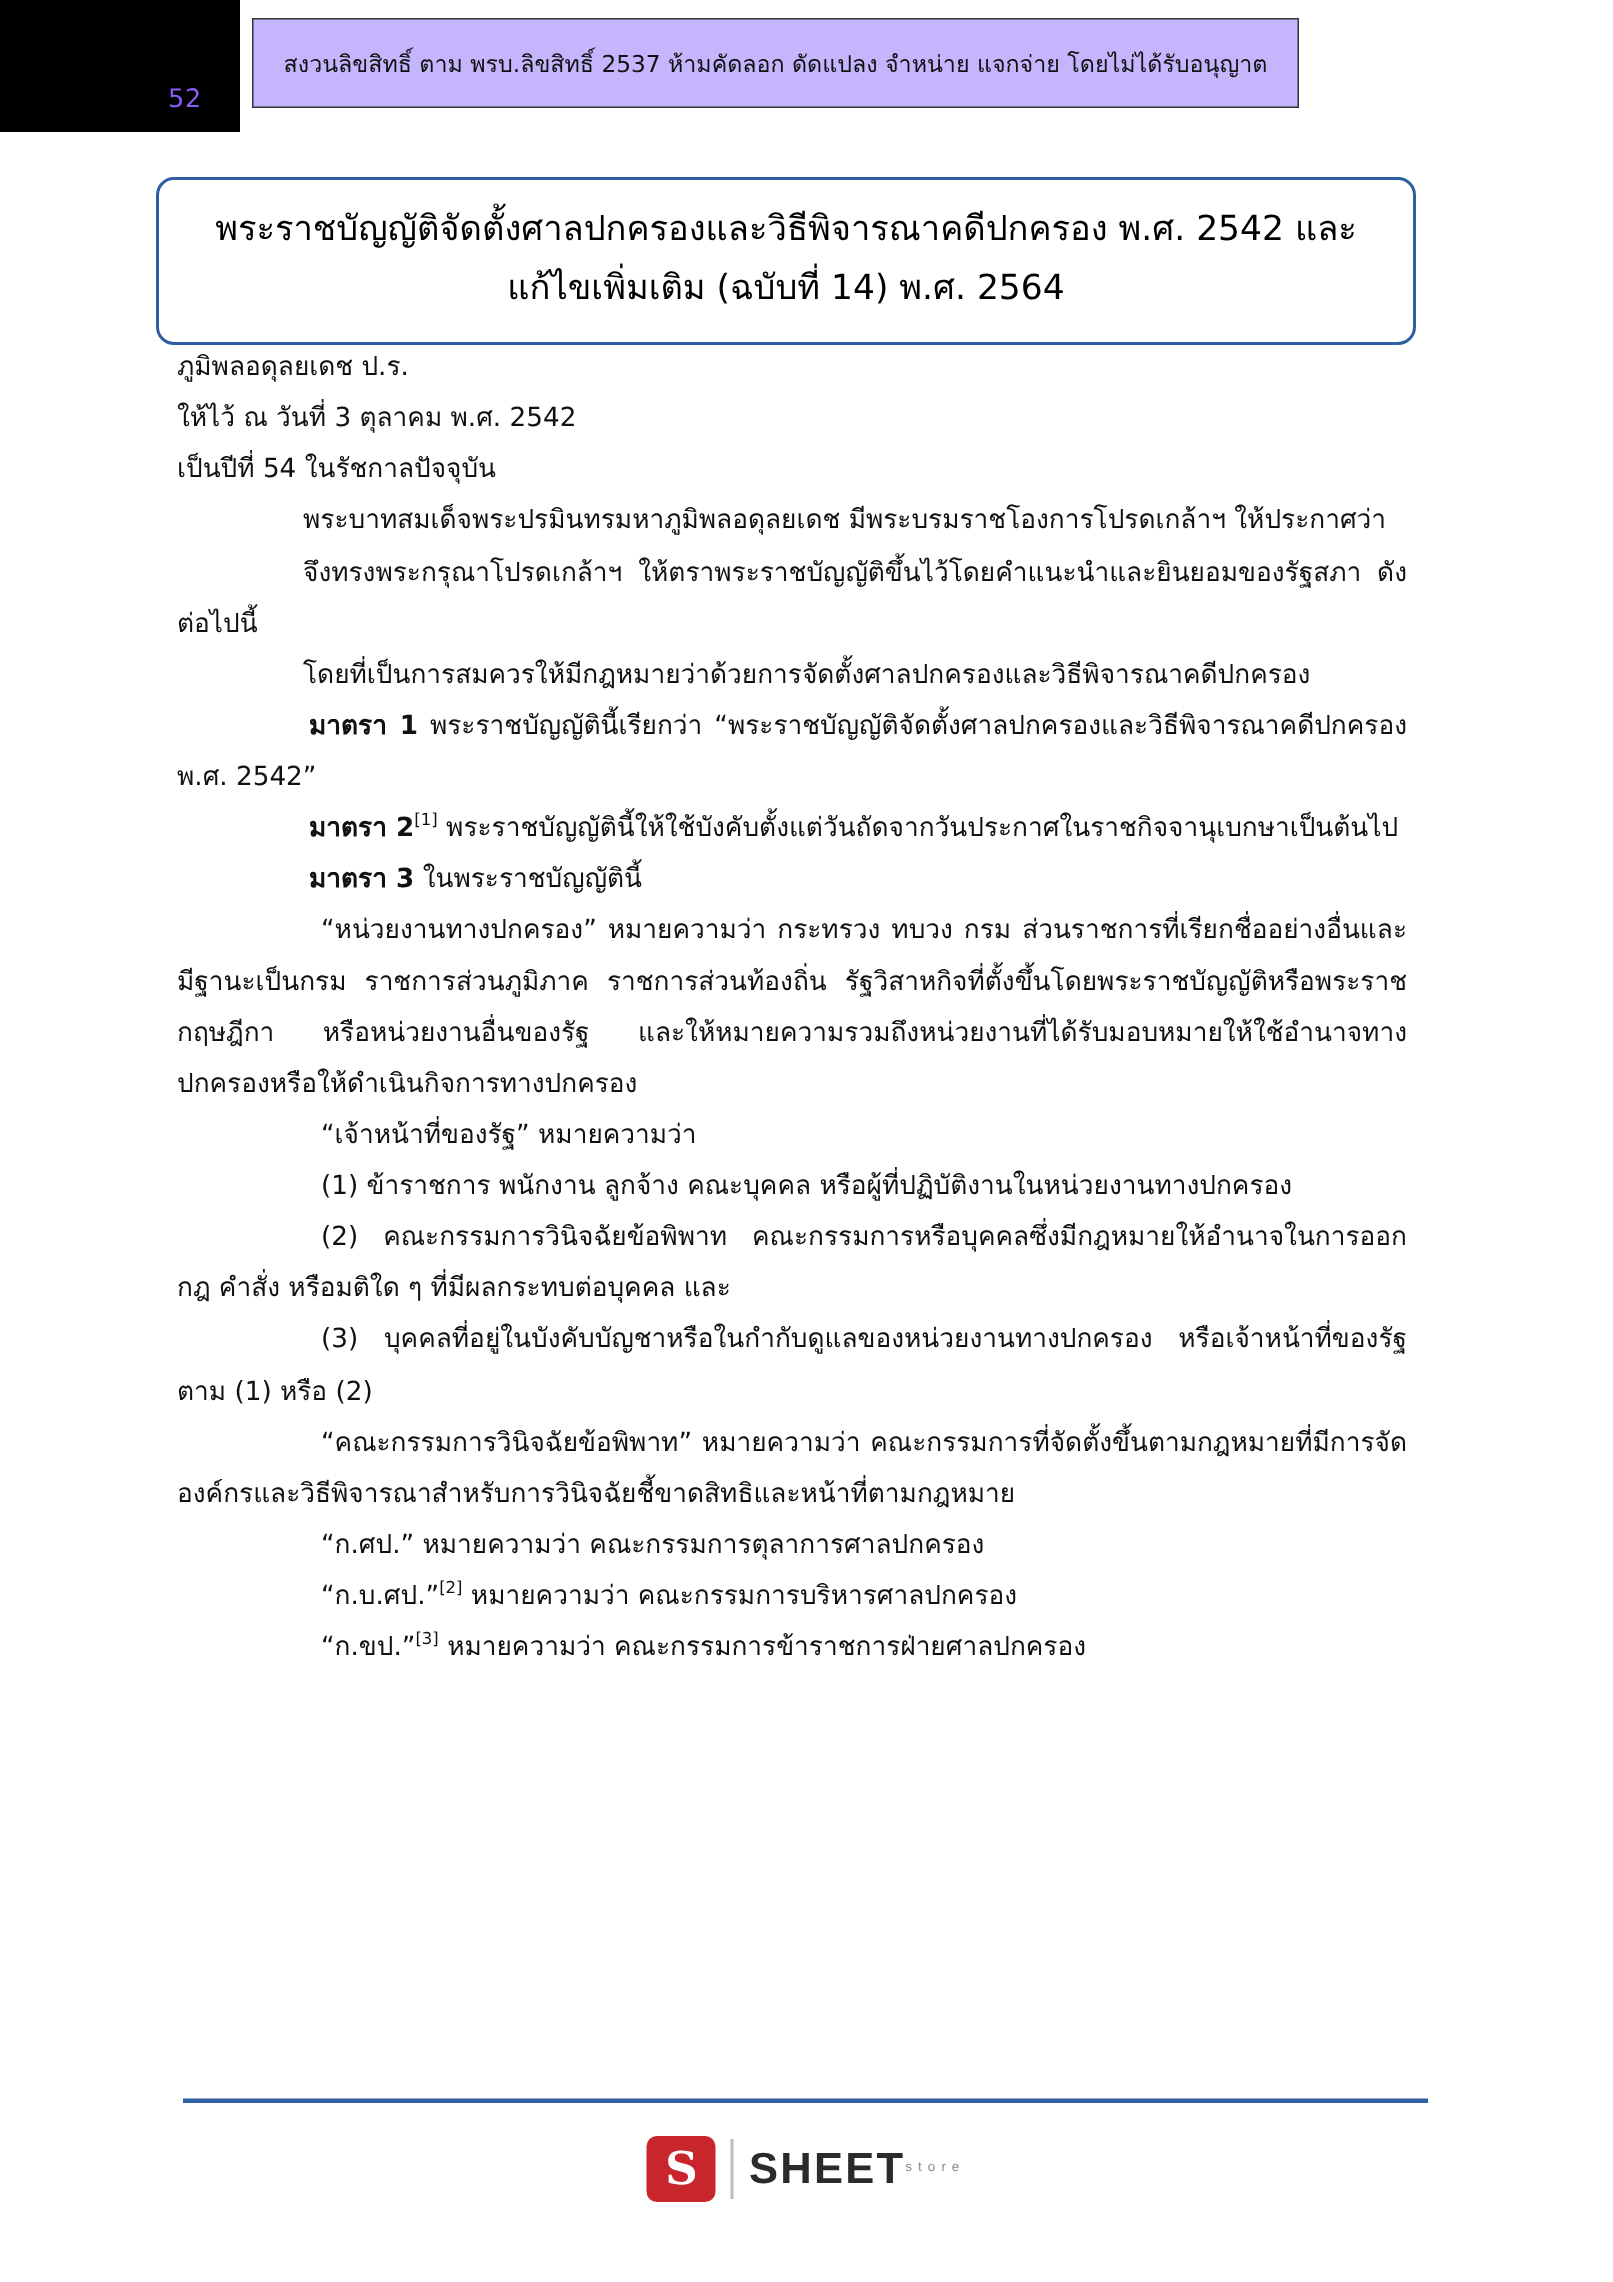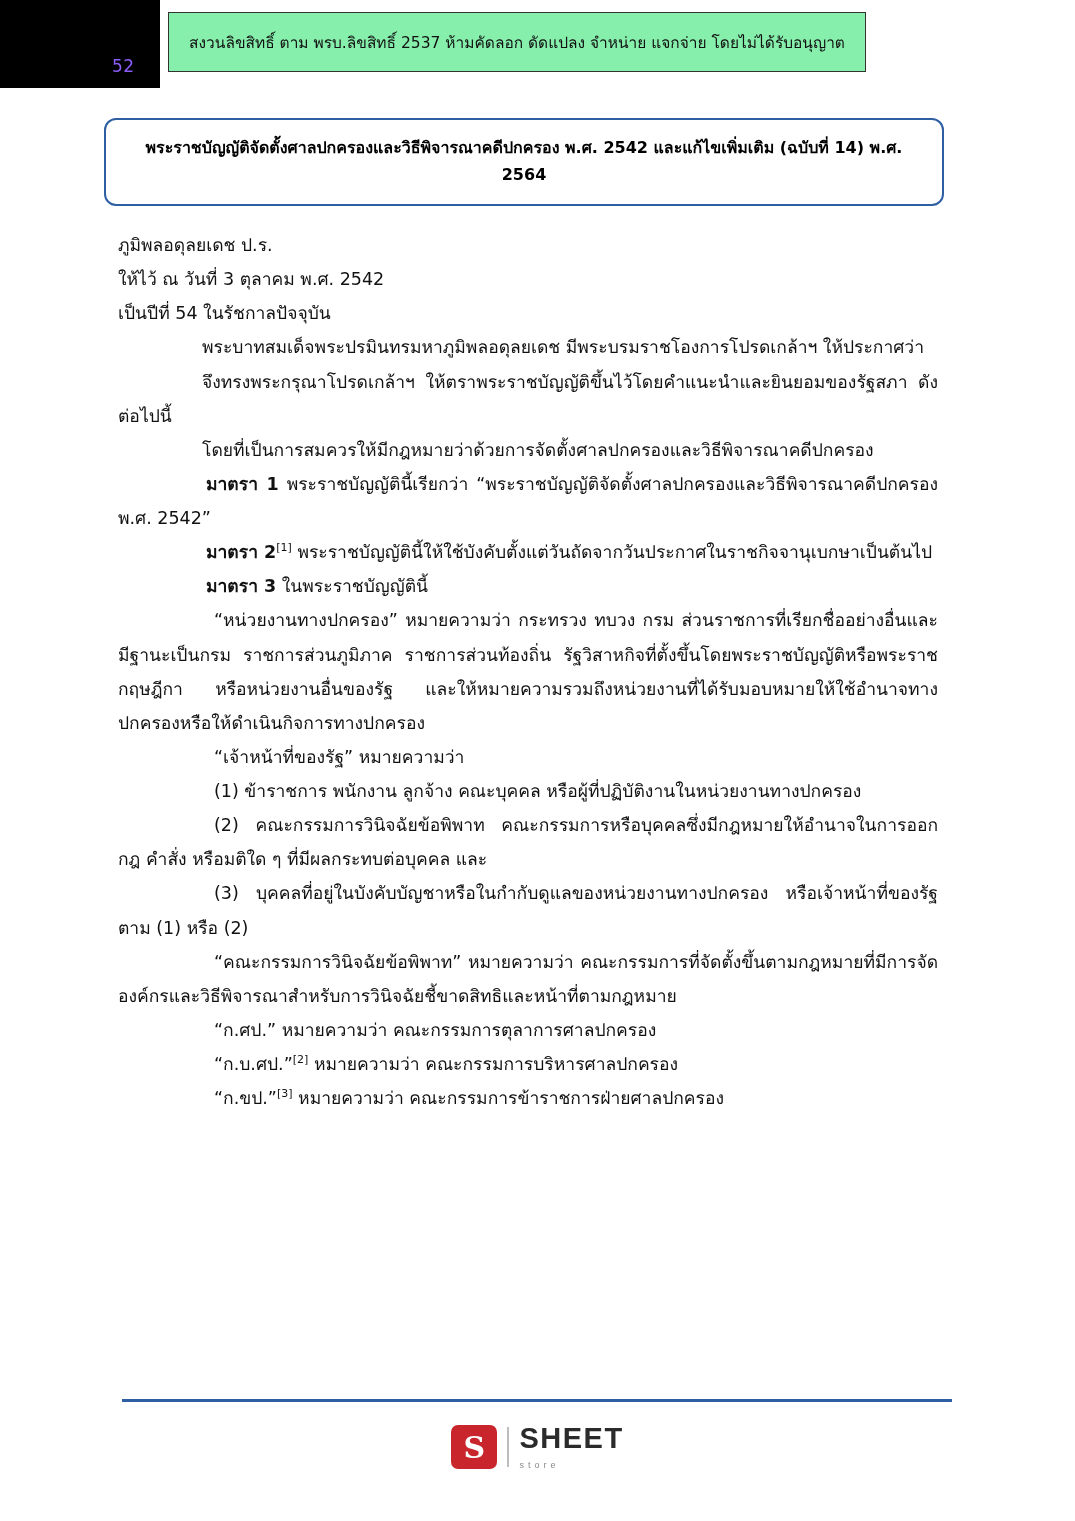--- a/index.html
+++ b/index.html
@@ -40,21 +40,21 @@
     font-size: 17px;
     letter-spacing: 0.5px;
   }
   .copyright-box {
     position: absolute;
     top: 12px;
     left: 168px;
     width: 696px;
     height: 58px;
     border: 1px solid #333333;
-    background: #86efac;
+    background: #c4b5fd;
     display: flex;
     align-items: center;
     justify-content: center;
   }
   .copyright-text {
     font-size: 15.5px;
     color: #111111;
     white-space: nowrap;
   }
 
@@ -64,22 +64,22 @@
     top: 118px;
     left: 104px;
     width: 840px;
     box-sizing: border-box;
     border: 2px solid #2e5fa3;
     border-radius: 12px;
     padding: 14px 24px 16px 24px;
     text-align: center;
   }
   .title-text {
-    font-size: 16px;
-    font-weight: bold;
+    font-size: 23px;
+    font-weight: normal;
     line-height: 1.7;
     color: #000000;
   }
 
   
   .doc-body {
     position: absolute;
     top: 228px;
     left: 118px;
     width: 820px;
@@ -142,21 +142,21 @@
     font-weight: bold;
     font-family: "DejaVu Serif", "Liberation Serif", serif;
   }
   .logo-divider {
     width: 2px;
     height: 40px;
     background: #bdbdbd;
   }
   .logo-words {
     display: flex;
-    flex-direction: column;
+    flex-direction: row;
     justify-content: center;
     line-height: 1;
   }
   .logo-title {
     font-size: 29px;
     font-weight: bold;
     letter-spacing: 1.5px;
     color: #2b2b2b;
     font-family: "Liberation Sans", sans-serif;
   }

